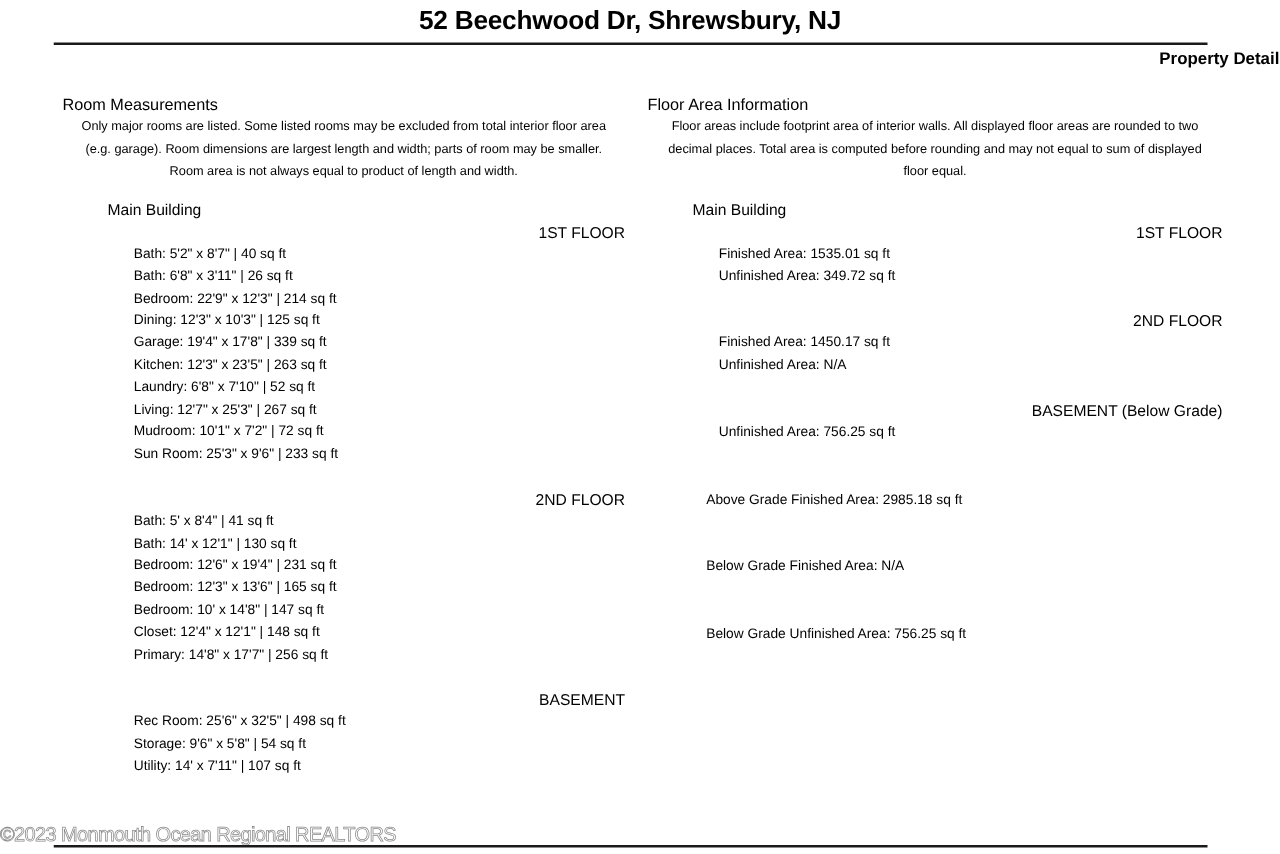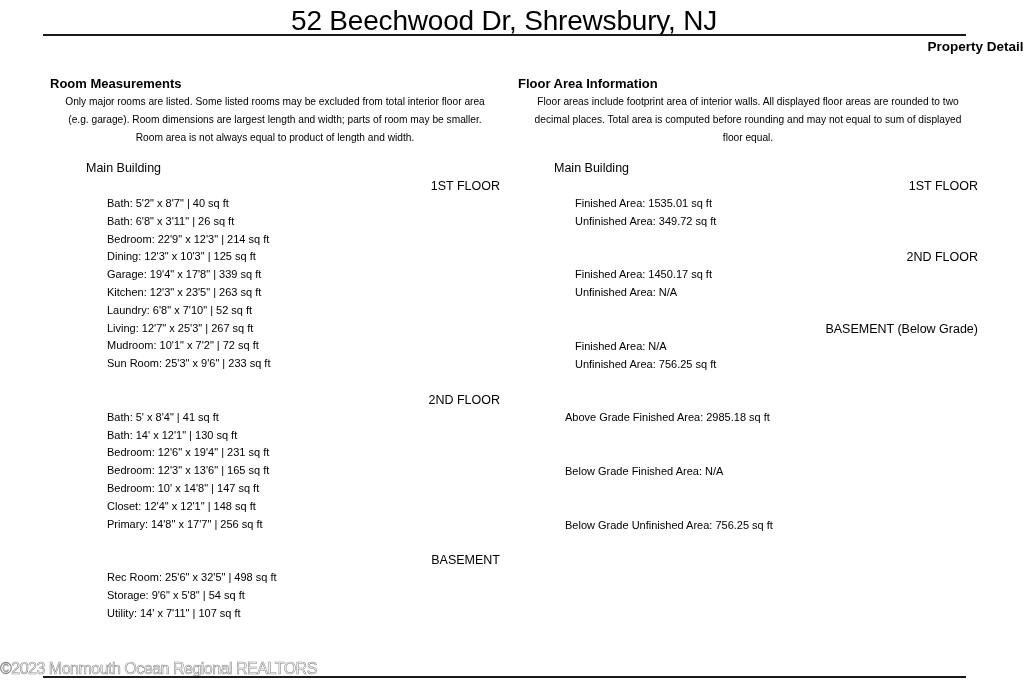--- a/index.html
+++ b/index.html
@@ -14,22 +14,22 @@
     overflow: hidden;
     font-family: "Liberation Sans", sans-serif;
     color: #000000;
   }
   .title {
     position: absolute;
     top: 5px;
     left: 0;
     width: 1008px;
     text-align: center;
-    font-size: 28px;
-    font-weight: normal;
+    font-size: 21px;
+    font-weight: bold;
     letter-spacing: -0.2px;
   }
   .rule {
     position: absolute;
     left: 43px;
     width: 923px;
     height: 2px;
     background: #1a1a1a;
   }
   .rule.top { top: 34px; }
@@ -45,21 +45,21 @@
     margin-left: 23px;
   }
   .col {
     position: absolute;
     top: 75px;
   }
   .col.left { left: 50px; width: 450px; }
   .col.right { left: 518px; width: 460px; }
   .sec-heading {
     font-size: 13px;
-    font-weight: bold;
+    font-weight: normal;
     height: 17px;
     line-height: 17px;
     margin: 0;
   }
   .note {
     font-size: 10.2px;
     line-height: 18px;
     margin: 1px 0 0 0;
     text-align: center;
   }
@@ -168,21 +168,20 @@
     <div class="item">Finished Area: 1535.01 sq ft</div>
     <div class="item">Unfinished Area: 349.72 sq ft</div>
     <div class="floor-gap"></div>
 
     <div class="floor-title">2ND FLOOR</div>
     <div class="item">Finished Area: 1450.17 sq ft</div>
     <div class="item">Unfinished Area: N/A</div>
     <div class="floor-gap"></div>
 
     <div class="floor-title">BASEMENT (Below Grade)</div>
-    <div class="item">Finished Area: N/A</div>
     <div class="item">Unfinished Area: 756.25 sq ft</div>
   </div>
 
   <div class="ansi">
     <div class="item">Above Grade Finished Area: 2985.18 sq ft</div>
     <div class="item">Below Grade Finished Area: N/A</div>
     <div class="item">Below Grade Unfinished Area: 756.25 sq ft</div>
   </div>
 </div>
 

